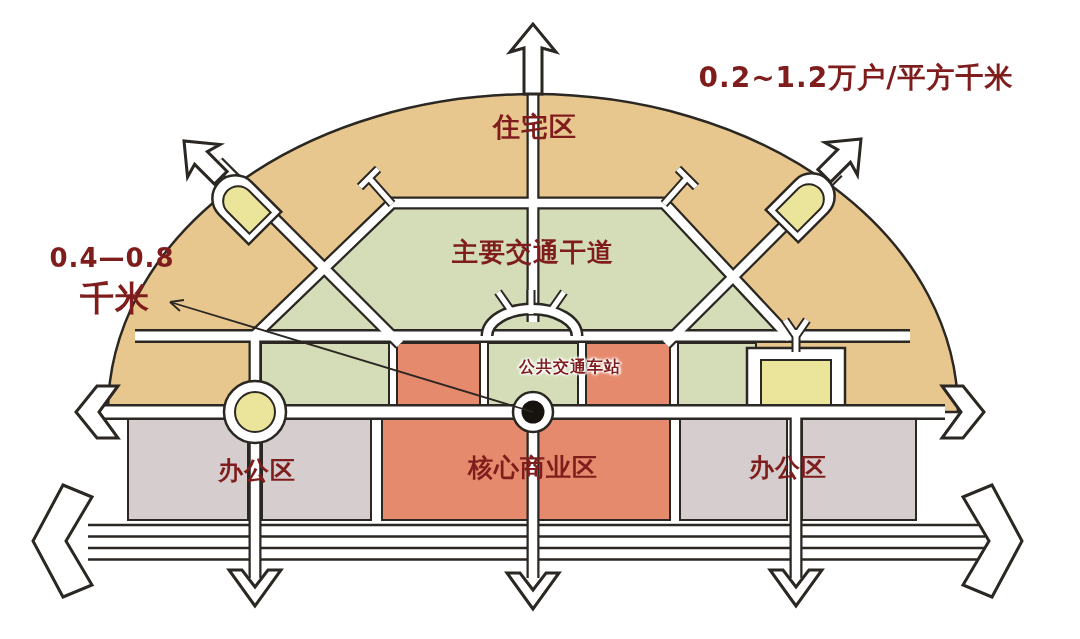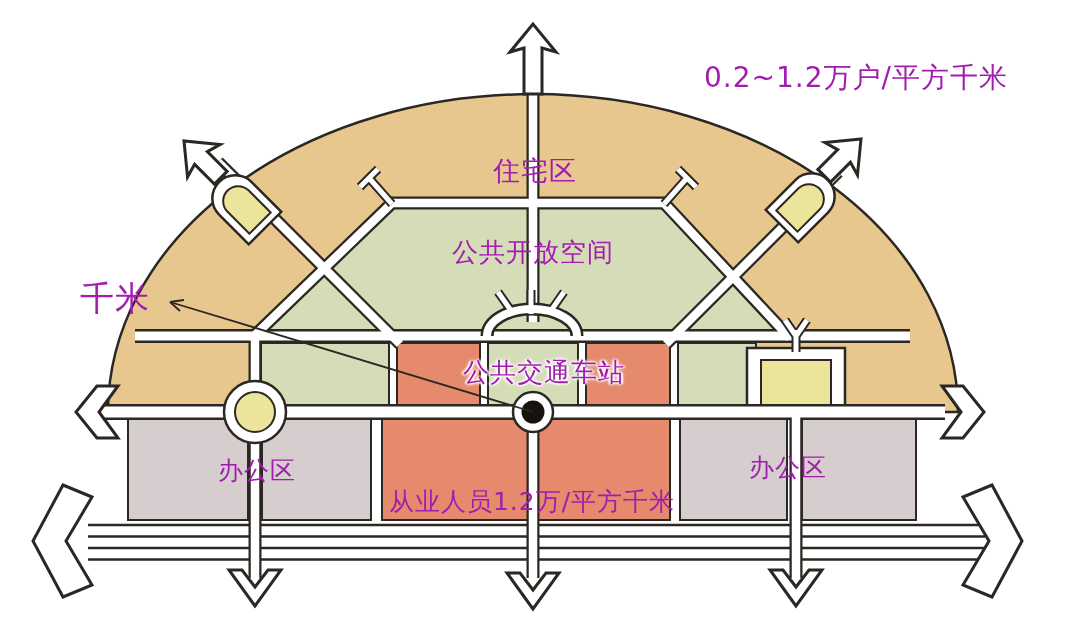--- a/index.html
+++ b/index.html
@@ -18,21 +18,21 @@
   .f-sta{fill:var(--c-station);}
   .blk{stroke:var(--c-outline);stroke-width:2;}
   .blk25{stroke:var(--c-outline);stroke-width:2.5;}
   .cas{stroke:var(--c-outline);fill:none;stroke-linecap:butt;}
   .wht{stroke:var(--c-road);fill:none;stroke-linecap:butt;}
   .thin{stroke:var(--c-outline);fill:none;}
   .arrow{fill:var(--c-road);stroke:var(--c-outline);stroke-width:3;stroke-linejoin:miter;stroke-miterlimit:6;}
   
   .lbl{
     position:absolute;transform:translateX(-50%);
-    white-space:nowrap;font-weight:400;color:#a21caf;letter-spacing:1px;line-height:1.1;
+    white-space:nowrap;font-weight:700;color:#7f1d1d;letter-spacing:1px;line-height:1.1;
   }
   .halo{text-shadow:0 0 3px #fff,0 0 3px #fff,0 0 4px #fff,2px 0 2px #fff,-2px 0 2px #fff;}
 </style>
 </head>
 <body>
 
 <div class="stage">
   <svg width="1080" height="639" viewBox="0 0 1080 639">
 
     <path d="M108,412 A425,318 0 0 1 958,412 Z" class="f-res blk25"></path>
@@ -99,20 +99,21 @@
     <path d="M118,386 L97,386 L76,412 L97,438 L118,438 L99,412 Z" class="arrow"></path>
     <path d="M942,386 L963,386 L984,412 L963,438 L942,438 L961,412 Z" class="arrow"></path>
     <path d="M0,0 L-26,-36 L-13,-36 L0,-19 L13,-36 L26,-36 Z" transform="translate(255,606)" class="arrow"></path>
     <path d="M0,0 L-26,-36 L-13,-36 L0,-19 L13,-36 L26,-36 Z" transform="translate(533,609)" class="arrow"></path>
     <path d="M0,0 L-26,-36 L-13,-36 L0,-19 L13,-36 L26,-36 Z" transform="translate(796,606)" class="arrow"></path>
     <path d="M92,497 L63,485 L33,541 L63,597 L92,585 L66,541 Z" class="arrow"></path>
     <path d="M963,497 L992,485 L1022,541 L992,597 L963,585 L989,541 Z" class="arrow"></path>
   </svg>
 
   <div class="lbl" style="left:856px;top:63px;font-size:28px;">0.2~1.2万户/平方千米</div>
-  <div class="lbl" style="left:535px;top:112px;font-size:27px;margin-top:44px;">住宅区</div>
+  <div class="lbl" style="left:535px;top:112px;font-size:27px;">住宅区</div>
+  <div class="lbl" style="left:112px;top:244px;font-size:26px;">0.4—0.8</div>
   <div class="lbl" style="left:115px;top:280px;font-size:34px;">千米</div>
-  <div class="lbl" style="left:533px;top:238px;font-size:26px;">公共开放空间</div>
-  <div class="lbl halo" style="left:544px;top:358px;font-size:26px;">公共交通车站</div>
+  <div class="lbl" style="left:533px;top:238px;font-size:26px;">主要交通干道</div>
+  <div class="lbl halo" style="left:570px;top:358px;font-size:16px;">公共交通车站</div>
   <div class="lbl" style="left:257px;top:457px;font-size:25px;">办公区</div>
-  <div class="lbl" style="left:532px;top:488px;font-size:25px;">从业人员1.2万/平方千米</div>
+  <div class="lbl" style="left:533px;top:454px;font-size:25px;">核心商业区</div>
   <div class="lbl" style="left:788px;top:454px;font-size:25px;">办公区</div>
 </div>
 
 </body></html>

